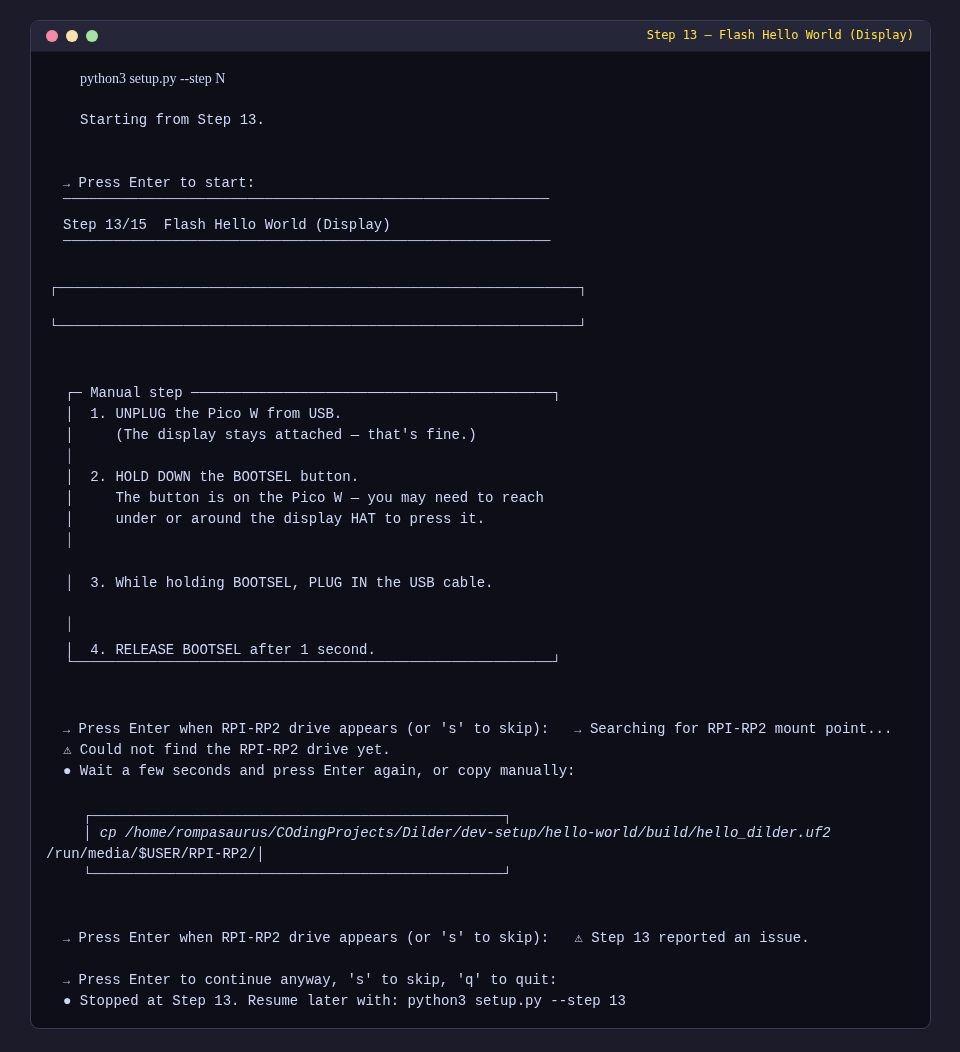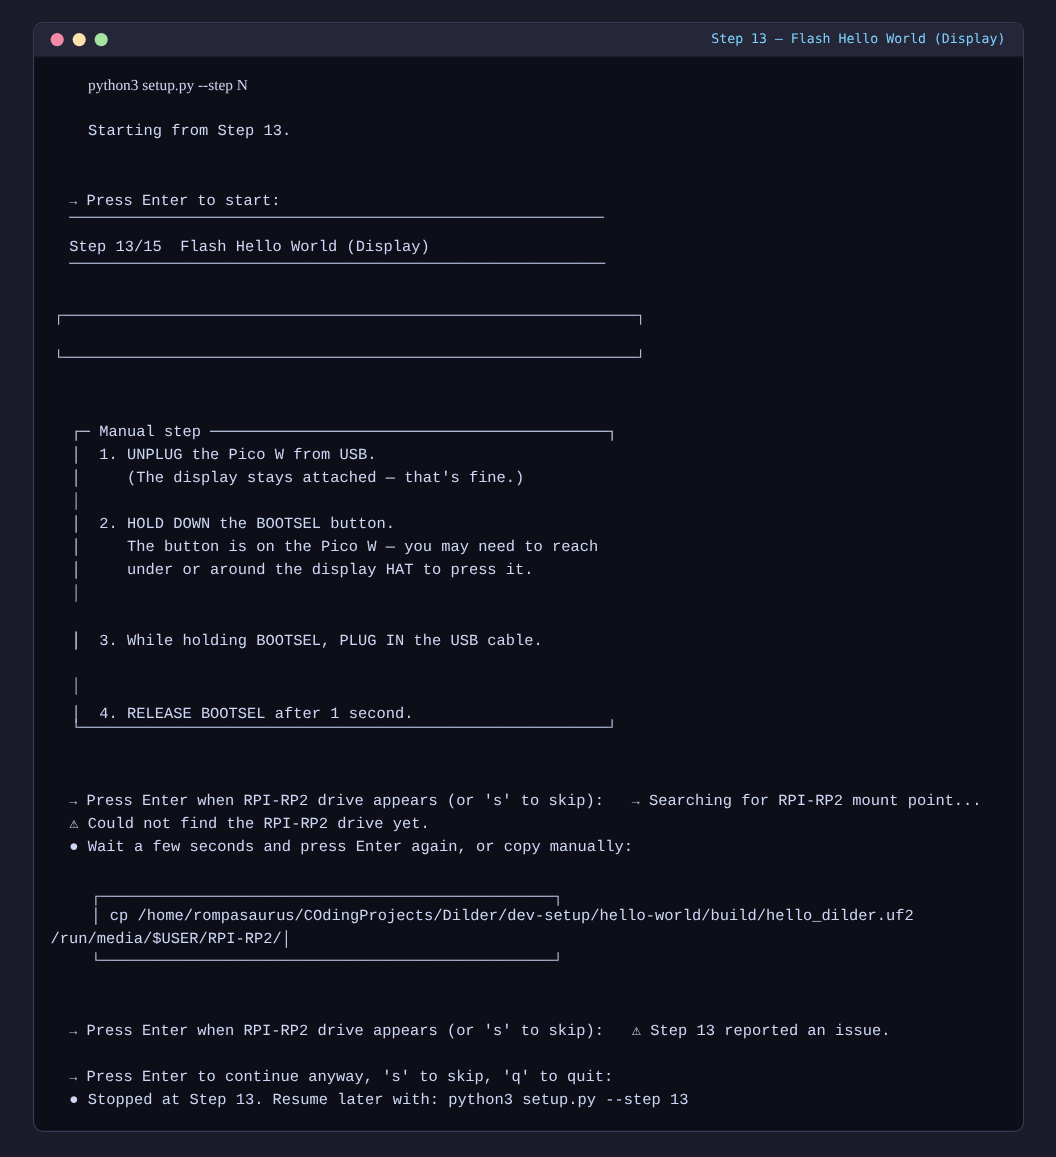--- a/index.html
+++ b/index.html
@@ -22,21 +22,21 @@
     background: #262639;
     border-bottom: 1px solid #1a1a28;
     position: relative;
   }
   .dot { position: absolute; top: 9px; width: 12px; height: 12px; border-radius: 50%; }
   .dot.red { left: 15px; background: #f38ba8; }
   .dot.yellow { left: 35px; background: #f9e2af; }
   .dot.green { left: 55px; background: #a6e3a1; }
   .title {
     position: absolute; right: 16px; top: 7px;
-    font-size: 12px; color: #7dd3fc;
+    font-size: 12px; color: #fde047;
     font-family: "DejaVu Sans Mono", monospace;
   }
   .term {
     position: absolute; left: 0; top: 31px; right: 0; bottom: 0;
     color: #cdd6f4;
     font-size: 14px;
     line-height: 21px;
   }
   .line {
     position: absolute; left: 0; white-space: pre;
@@ -81,21 +81,21 @@
     <div class="line dim" style="top:520px; left:34px;">│</div>
     <div class="line" style="top:541px; left:34px;margin-top:47px;">│  4. RELEASE BOOTSEL after 1 second.</div>
     <div class="line dim" style="top:562px; left:34px;">│</div>
     <div class="line box-rule" style="top:600px; left:34px;">└─────────────────────────────────────────────────────────┘</div>
 
     <div class="line" style="top:667px; left:32px;"><span class="arrow">→</span> <span>Press Enter when RPI-RP2 drive appears (or 's' to skip):   </span><span class="arrow">→</span> <span>Searching for RPI-RP2 mount point...</span></div>
     <div class="line" style="top:688px; left:32px;"><span>⚠</span> <span>Could not find the RPI-RP2 drive yet.</span></div>
     <div class="line" style="top:709px; left:32px;"><span>●</span> <span>Wait a few seconds and press Enter again, or copy manually:</span></div>
 
     <div class="line box-rule" style="top:754px; left:52px;">┌─────────────────────────────────────────────────┐</div>
-    <div class="line" style="top:771px; left:52px;">│ cp /home/rompasaurus/COdingProjects/Dilder/dev-setup/hello-world/build/hello_dilder.uf2</div>
+    <div class="line" style="top:771px; left:52px;font-style:italic;">│ cp /home/rompasaurus/COdingProjects/Dilder/dev-setup/hello-world/build/hello_dilder.uf2</div>
     <div class="line" style="top:792px; left:15px;">/run/media/$USER/RPI-RP2/│</div>
     <div class="line box-rule" style="top:812px; left:52px;">└─────────────────────────────────────────────────┘</div>
 
     <div class="line" style="top:876px; left:32px;"><span class="arrow">→</span> <span>Press Enter when RPI-RP2 drive appears (or 's' to skip):   </span><span>⚠</span> <span>Step 13 reported an issue.</span></div>
 
     <div class="line" style="top:918px; left:32px;"><span class="arrow">→</span> <span>Press Enter to continue anyway, 's' to skip, 'q' to quit:</span></div>
     <div class="line" style="top:939px; left:32px;"><span>●</span> <span>Stopped at Step 13. Resume later with: python3 setup.py --step 13</span></div>
   </div>
 </div>
 

